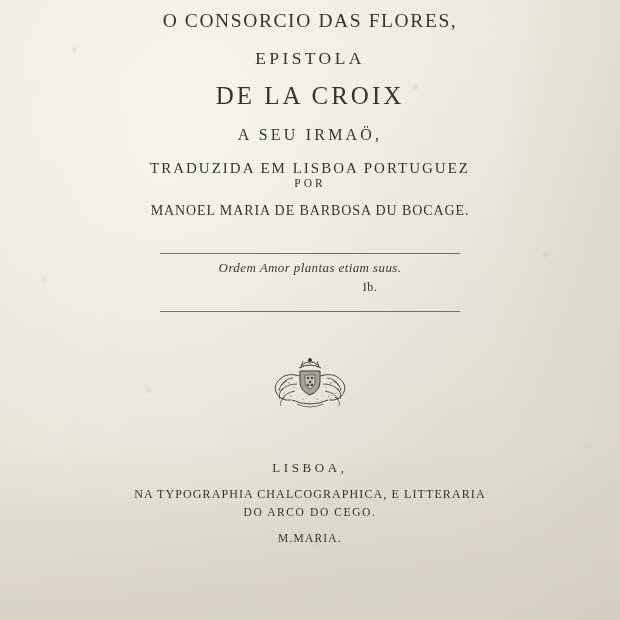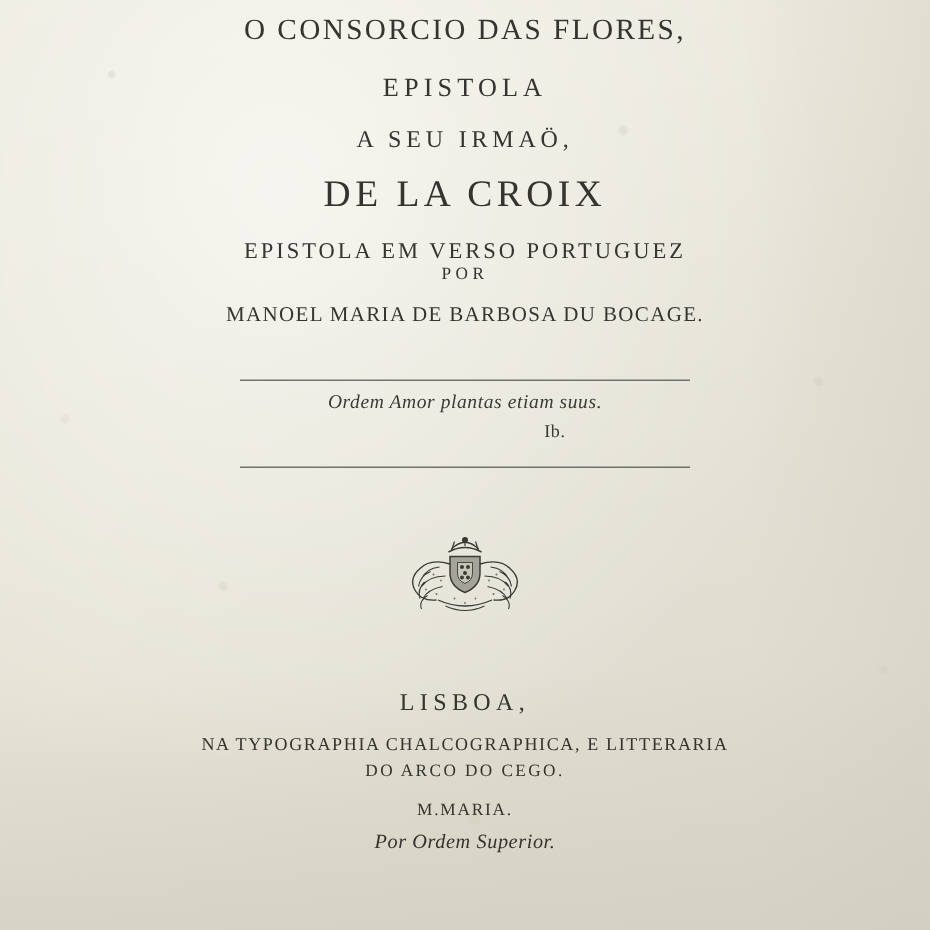--- a/index.html
+++ b/index.html
@@ -105,21 +105,21 @@
   .ornament {
     margin: 38px auto 0 auto;
     width: 130px;
     height: 72px;
     position: relative;
   }
   .ornament svg { display: block; }
 
   .imprint { margin-top: 38px; }
   .city {
-    font-size: 16px;
+    font-size: 13px;
     letter-spacing: 3.6px;
     color: #35342f;
     text-align: center;
   }
   .publisher1 {
     font-size: 12px;
     letter-spacing: 1.1px;
     margin-top: 11px;
     color: #35342f;
     white-space: nowrap;
@@ -145,23 +145,23 @@
   }
 </style>
 </head>
 <body>
 
 <div class="page">
   <div class="content">
 
     <div class="title-line l1">O CONSORCIO DAS FLORES,</div>
     <div class="title-line l2">EPISTOLA</div>
+    <div class="title-line l3">DE LA CROIX</div>
     <div class="title-line l4">A SEU IRMAÖ,</div>
-    <div class="title-line l3">DE LA CROIX</div>
-    <div class="title-line l5">EPISTOLA EM VERSO PORTUGUEZ</div>
+    <div class="title-line l5">TRADUZIDA EM LISBOA PORTUGUEZ</div>
     <div class="title-line l6">POR</div>
     <div class="title-line l7">MANOEL MARIA DE BARBOSA DU BOCAGE.</div>
 
     <div class="rule rule-top"></div>
     <div class="epigraph-block">
       <div class="epigraph">Ordem Amor plantas etiam suus.</div>
       <div class="epigraph-source">Ib.</div>
     </div>
     <div class="rule rule-bottom"></div>
 
@@ -209,17 +209,16 @@
           </g>
         </g>
       </svg>
     </div>
 
     <div class="imprint">
       <div class="city">LISBOA,</div>
       <div class="publisher1">NA TYPOGRAPHIA CHALCOGRAPHICA, E LITTERARIA</div>
       <div class="publisher2">DO ARCO DO CEGO.</div>
       <div class="year">M.MARIA.</div>
-      <div class="authorization">Por Ordem Superior.</div>
     </div>
 
   </div>
 </div>
 
 </body></html>

